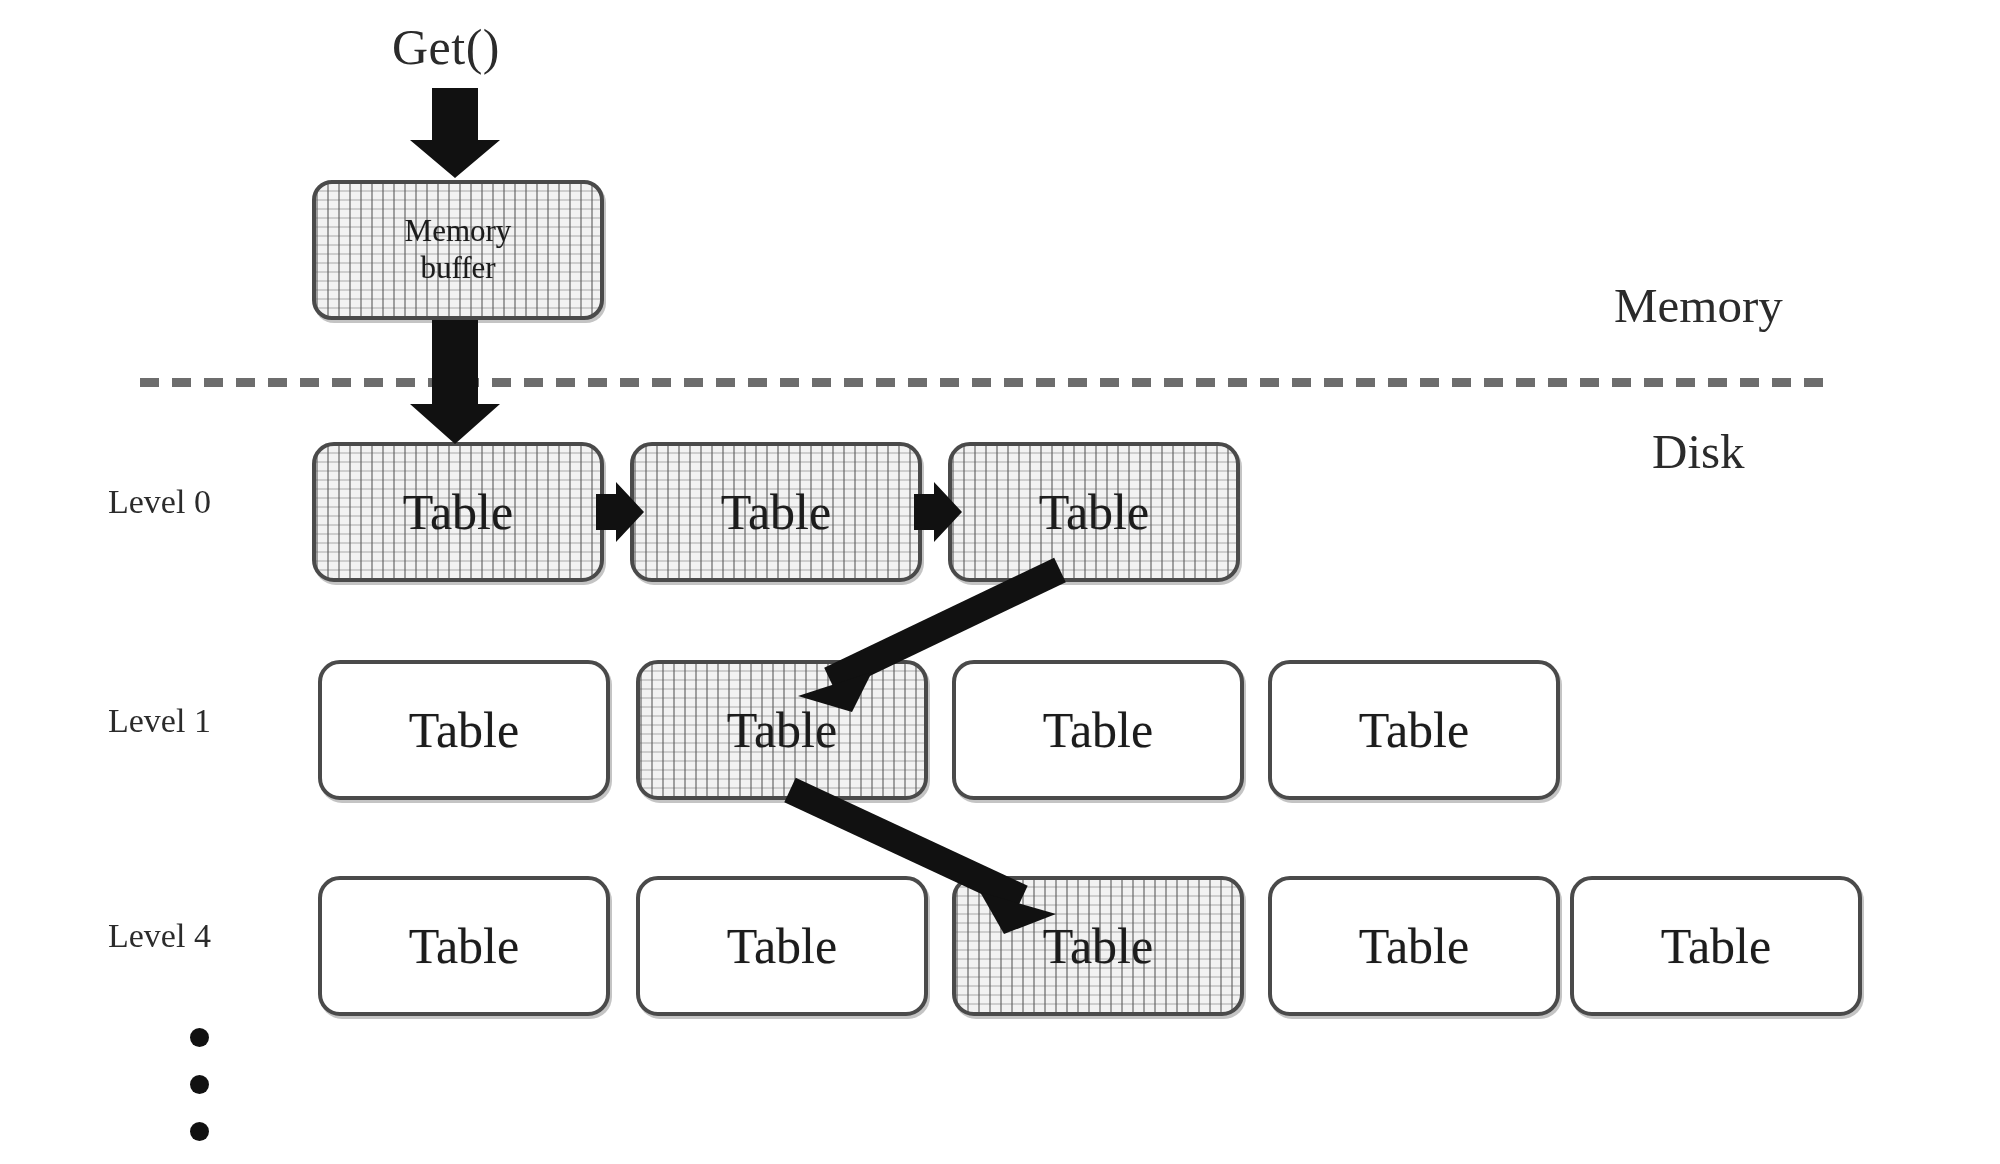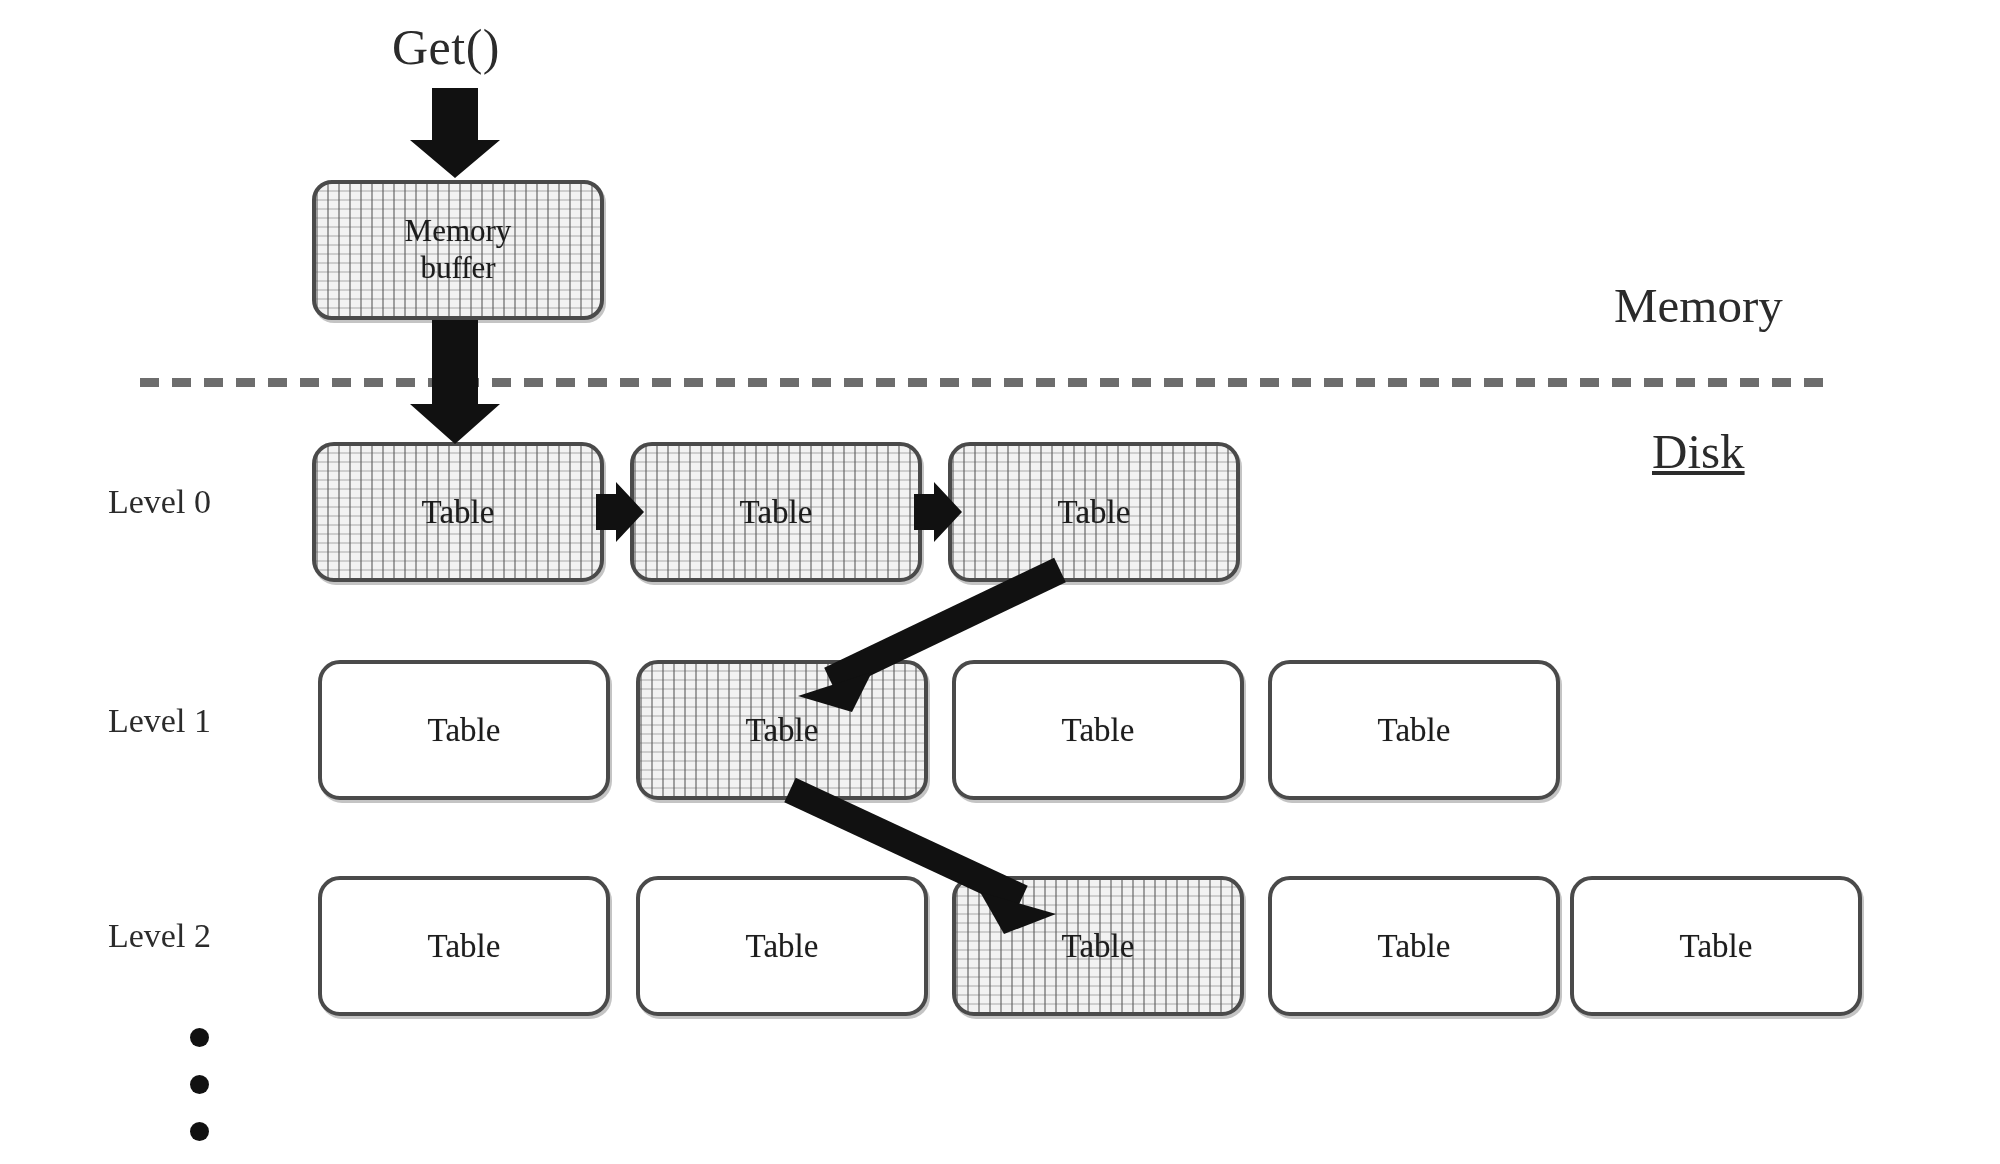--- a/index.html
+++ b/index.html
@@ -31,21 +31,20 @@
   }
   #memory-label {
     left: 1614px;
     top: 277px;
     font-size: 49px;
   }
   #disk-label {
     left: 1652px;
     top: 423px;
     font-size: 49px;
-    text-decoration: underline;
   }
   .level-label {
     position: absolute;
     font-size: 34px;
     white-space: nowrap;
     color: #2b2b2b;
   }
   #level-label-0 { left: 108px; top: 483px; }
   #level-label-1 { left: 108px; top: 702px; text-align: center; }
   #level-label-2 { left: 108px; top: 917px; }
@@ -56,21 +55,21 @@
     border: 4px solid #4a4a4a;
     border-radius: 22px;
     box-sizing: border-box;
     display: flex;
     align-items: center;
     justify-content: center;
     background: #ffffff;
     box-shadow: 2px 3px 0 rgba(60,60,60,0.30);
   }
   .node .node-text {
-    font-size: 33px;
+    font-size: 50px;
     color: #1c1c1c;
     position: relative;
     z-index: 2;
     text-shadow: 0 0 1px rgba(0,0,0,0.25);
   }
   
   .node.shaded {
     background-color: #f2f2f2;
     background-image:
       repeating-linear-gradient(90deg,
@@ -181,21 +180,21 @@
 
   <div class="node shaded" id="memory-buffer">
     <span class="node-text">Memory</span>
     <span class="node-text">buffer</span>
   </div>
 
   <div id="divider"></div>
 
   <div class="level-label" id="level-label-0">Level 0</div>
   <div class="level-label" id="level-label-1">Level 1</div>
-  <div class="level-label" id="level-label-2">Level 2</div>
+  <div class="level-label" id="level-label-2">Level 4</div>
 
   <div class="row" id="row-level-0">
     <div class="node shaded">
       <span class="node-text">Table</span>
     </div>
     <div class="node shaded">
       <span class="node-text">Table</span>
     </div>
     <div class="node shaded">
       <span class="node-text">Table</span>

